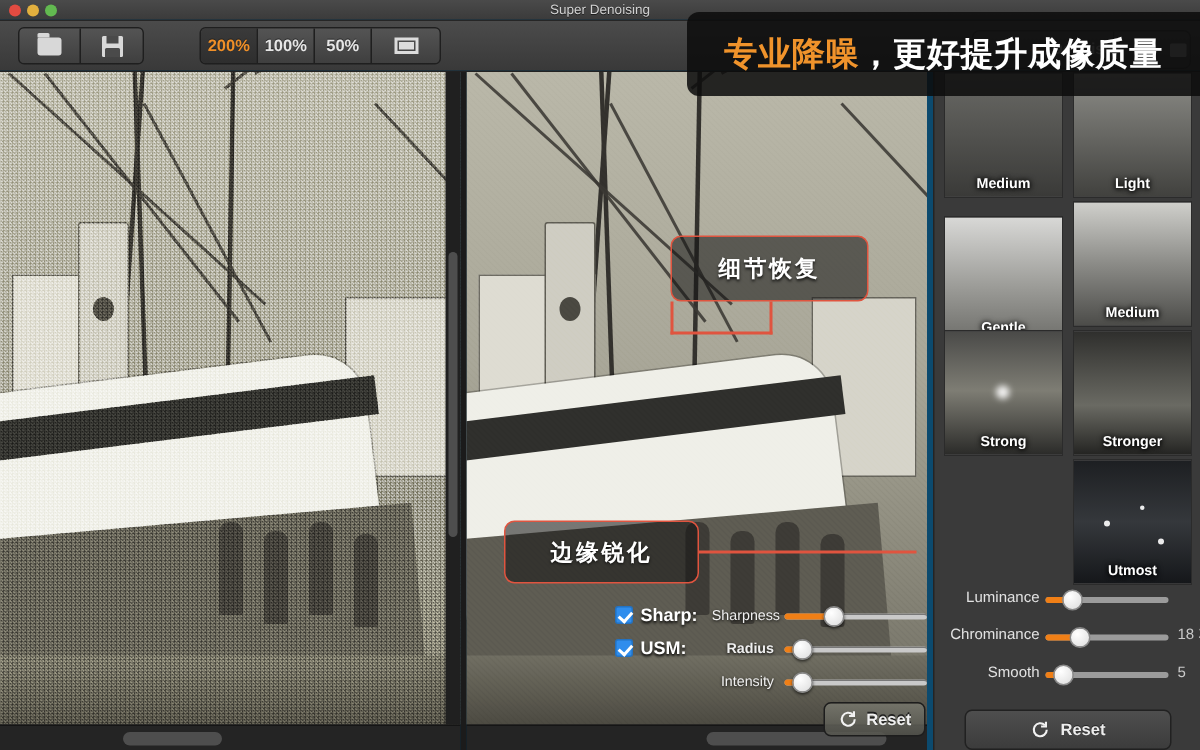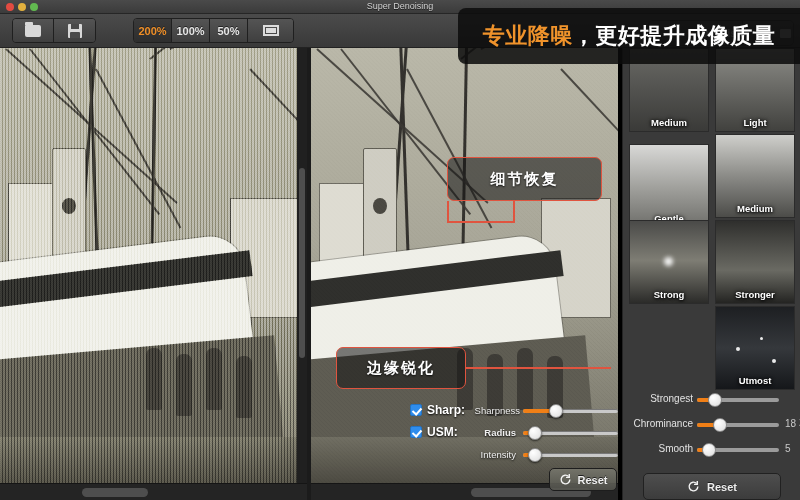--- a/index.html
+++ b/index.html
@@ -5,21 +5,21 @@
   * { box-sizing: border-box; margin: 0; padding: 0; }
   html, body {
     width: 800px; height: 500px;
     overflow: hidden;
     background: #2a2a2a;
     font-family: "Liberation Sans", "DejaVu Sans", sans-serif;
   }
   #app {
     position: relative;
     width: 800px; height: 500px;
-    background: #000000;
+    background: #0c4a6e;
     overflow: hidden;
   }
 
   
   .titlebar {
     position: absolute; left: 0; top: 0; width: 800px; height: 14px;
     background: linear-gradient(#4a4a4a, #3b3b3b);
     border-bottom: 1px solid #262626;
   }
   .traffic { position: absolute; left: 6px; top: 3px; display: flex; gap: 4px; }
@@ -203,21 +203,21 @@
 
   
   .callout {
     position:absolute; border:1.5px solid #e0543f; border-radius:7px;
     background: rgba(20,20,20,.55);
     color:#fff; font-size:15px; font-weight:bold;
     display:flex; align-items:center; justify-content:center;
     letter-spacing:2px;
     text-shadow: 0 1px 2px rgba(0,0,0,.8);
   }
-  .co-detail { left:447px; top:157px; width:155px; height:44px; }
+  .co-detail { left:447px; top:157px; width:132px; height:44px; }
   .co-edge   { left:336px; top:347px; width:130px; height:42px; }
   .line { position:absolute; background:#e0543f; }
 
   
   .ctrls { position:absolute; left:311px; top:393px; width:307px; height:90px; }
   .chk-row { position:absolute; display:flex; align-items:center; gap:5px; }
   .cb {
     width:12px; height:12px; border-radius:2px;
     background:#2f8ded; border:1px solid #2372c2;
     position:relative;
@@ -508,21 +508,21 @@
         <div class="thumb th-h">
           <span class="sparkle" style="left:20px; top:40px; width:4px; height:4px;"></span>
           <span class="sparkle" style="left:44px; top:30px; width:3px; height:3px;"></span>
           <span class="sparkle" style="left:56px; top:52px; width:4px; height:4px;"></span>
         </div>
         <div class="pname">Utmost</div>
       </div>
     </div>
 
     <div class="rsliders">
-      <div class="r-label" style="left:0;  top:0;">Strongest</div>
+      <div class="r-label" style="left:0;  top:0;">Luminance</div>
       <div class="r-sld" style="top:5px;">
         <span class="fill" style="position:absolute;left:0;top:0;height:100%;width:22%;border-radius:2px;background:#f07f16;"></span>
         <span class="knob" style="position:absolute;top:-5px;left:14%;width:14px;height:14px;border-radius:50%;background:radial-gradient(circle at 35% 30%,#fff,#dcdcdc);border:1px solid #8a8a8a;"></span>
       </div>
       <div class="r-val" style="left:176px; top:0;margin-top:24px;">25</div>
 
       <div class="r-label" style="left:0;  top:25px;">Chrominance</div>
       <div class="r-sld" style="top:30px;">
         <span class="fill" style="position:absolute;left:0;top:0;height:100%;width:28%;border-radius:2px;background:#f07f16;"></span>
         <span class="knob" style="position:absolute;top:-5px;left:20%;width:14px;height:14px;border-radius:50%;background:radial-gradient(circle at 35% 30%,#fff,#dcdcdc);border:1px solid #8a8a8a;"></span>

